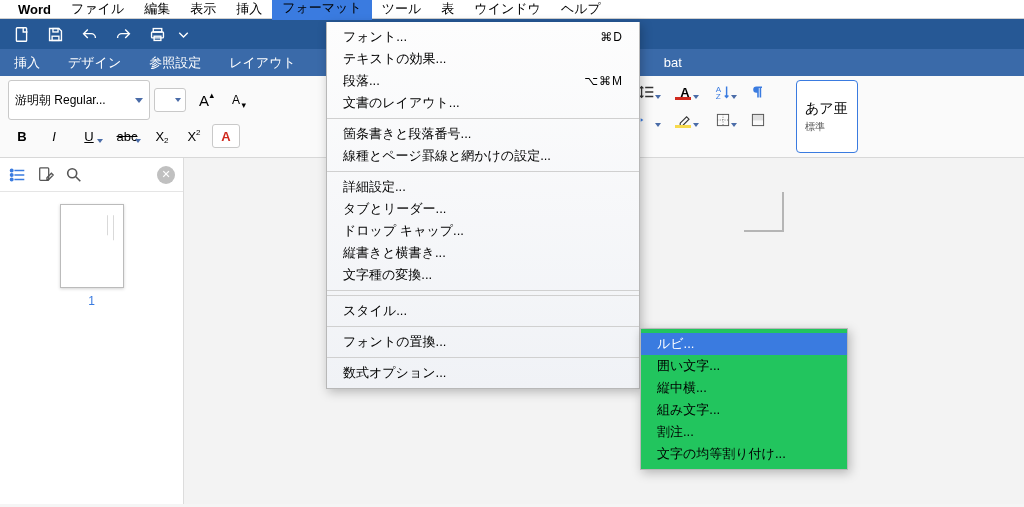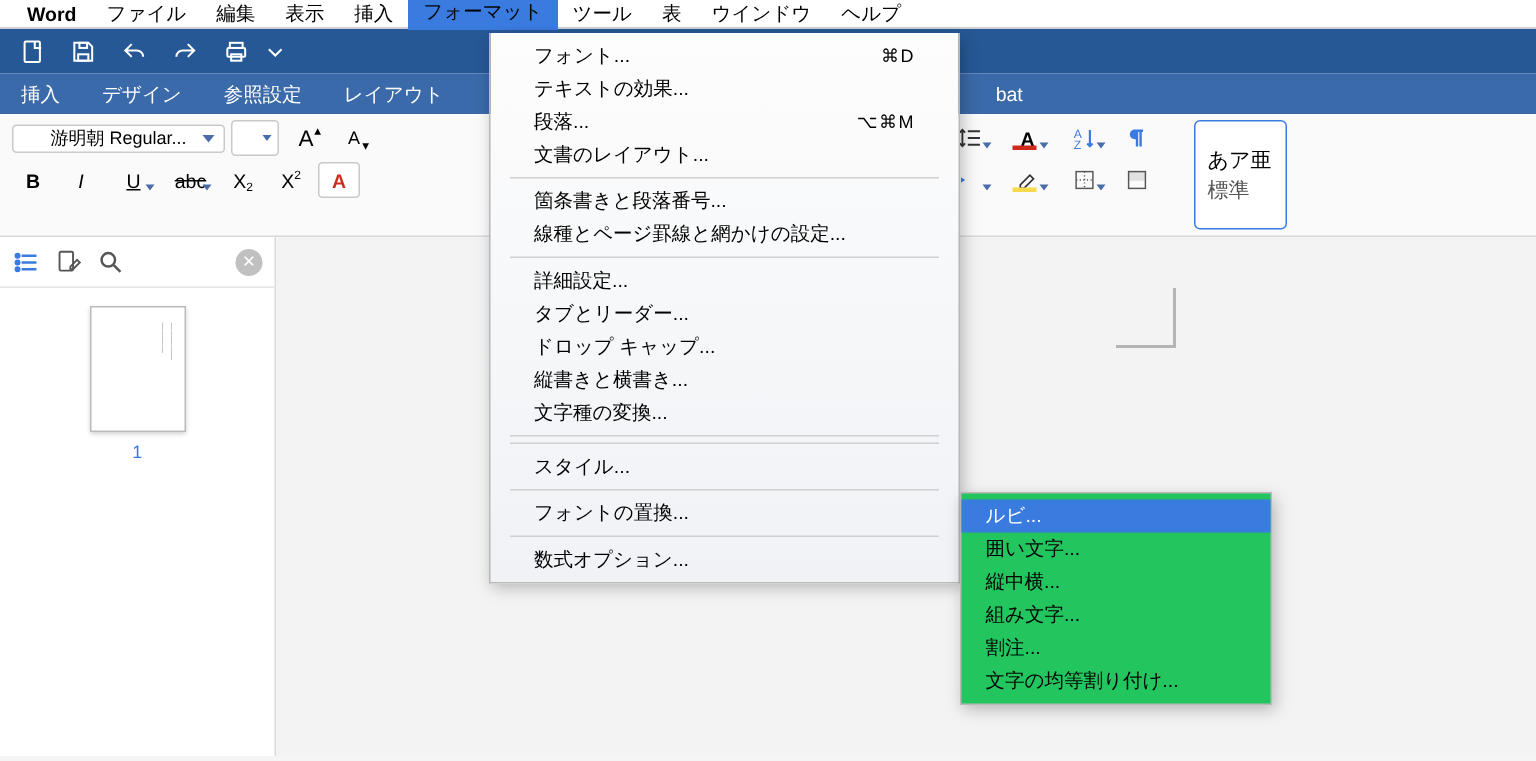--- a/index.html
+++ b/index.html
@@ -51,30 +51,29 @@
     border-bottom: 1px solid #d8d8d8;
     height: 82px;
     display: flex;
     padding: 4px 8px;
     gap: 6px;
   }
   .rb-group { display: flex; flex-direction: column; gap: 4px; }
   .rb-row { display: flex; align-items: center; gap: 4px; }
   .font-select {
     width: 142px;
-    height: 19px;
+    height: 40px;
     background: #fff;
     border: 1px solid #c9c9c9;
     border-radius: 3px;
     display: flex;
     align-items: center;
     padding: 0 6px;
     font-size: 12px;
     position: relative;
-    justify-content: center;
   }
   .font-select::after {
     content: ""; position: absolute; right: 6px; width: 0; height: 0;
     border-left: 4px solid transparent; border-right: 4px solid transparent;
     border-top: 5px solid #4a6ca8;
   }
   .size-select {
     width: 32px; height: 24px; background: #fff; border: 1px solid #c9c9c9;
     border-radius: 3px; display: flex; align-items: center; padding: 0 4px;
     position: relative;
@@ -95,21 +94,21 @@
     position: absolute; right: 2px; bottom: 4px; width: 0; height: 0;
     border-left: 3px solid transparent; border-right: 3px solid transparent;
     border-top: 4px solid #4a6ca8;
   }
   .styles-group {
     border: 1.5px solid #3a7be0; border-radius: 4px; padding: 4px 8px;
     display: flex; flex-direction: column; align-items: flex-start; justify-content: center;
     background: #fff; min-width: 62px;
   }
   .styles-group .sample { font-size: 14px; }
-  .styles-group .label { font-size: 14px; color: #555; margin-top: 2px; }
+  .styles-group .label { font-size: 10px; color: #555; margin-top: 2px; }
   .workspace { display: flex; height: calc(507px - 22px - 30px - 27px - 82px); }
   .sidepanel {
     width: 184px; background: #fff; border-right: 1px solid #dcdcdc;
     display: flex; flex-direction: column;
   }
   .sp-toolbar {
     height: 34px; border-bottom: 1px solid #e5e5e5; display: flex;
     align-items: center; gap: 8px; padding: 0 8px;
   }
   .sp-icon { width: 20px; height: 20px; display: flex; align-items: center; justify-content: center; }
@@ -127,21 +126,21 @@
   .page-corner {
     position: absolute; top: 34px; right: 240px; width: 40px; height: 40px;
     border-right: 2px solid #b5b5b5; border-bottom: 2px solid #b5b5b5;
   }
   
   .dd-menu {
     position: absolute; top: 22px; left: 326px; width: 314px;
     background: linear-gradient(#fdfdfd, #f0f2f6);
     border: 1px solid #b8b8b8; border-top: none;
     box-shadow: 2px 3px 10px rgba(0,0,0,.25);
-    z-index: 100; padding: 4px 13px;
+    z-index: 100; padding: 4px 0;
   }
   .dd-item {
     display: flex; align-items: center; height: 22px; padding: 0 16px;
     position: relative;
   }
   .dd-item.highlight { background: #3a7be0; color: #fff; }
   .dd-item .shortcut { margin-left: auto; font-size: 12px; letter-spacing: 1px; }
   .dd-item .arrow { position: absolute; right: 10px; font-size: 10px; }
   .dd-sep { height: 1px; background: #d0d0d0; margin: 4px 0; }
   .dd-submenu {

